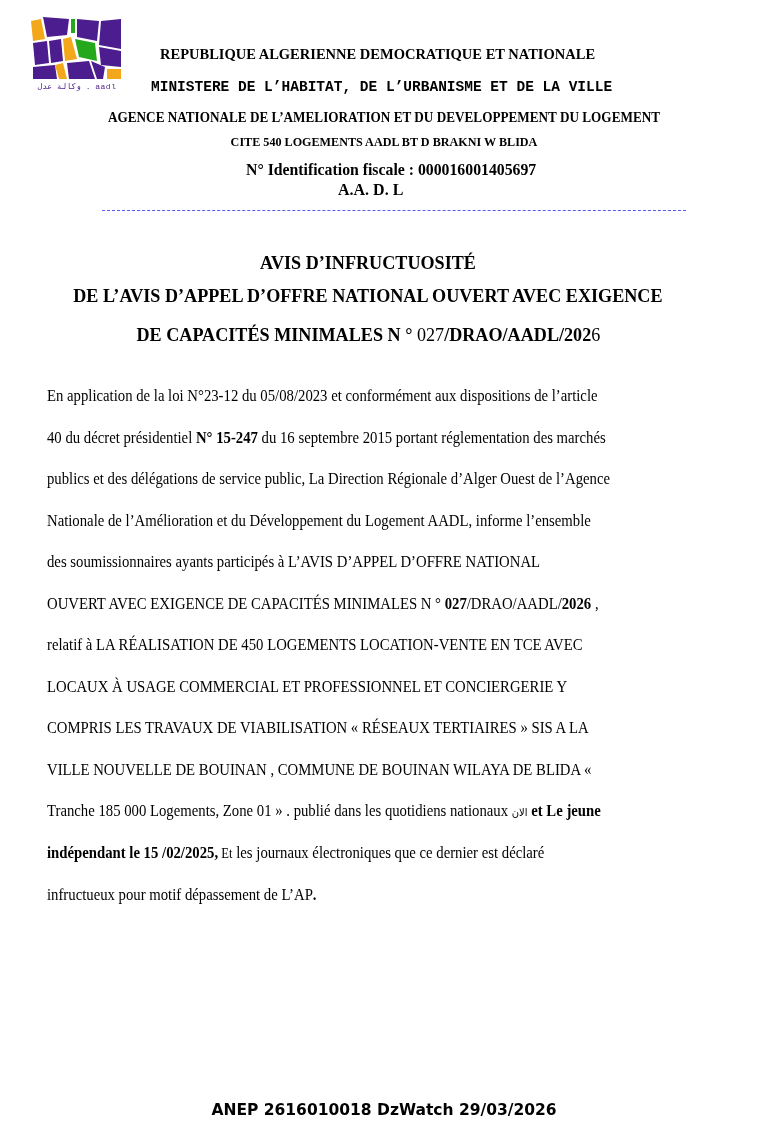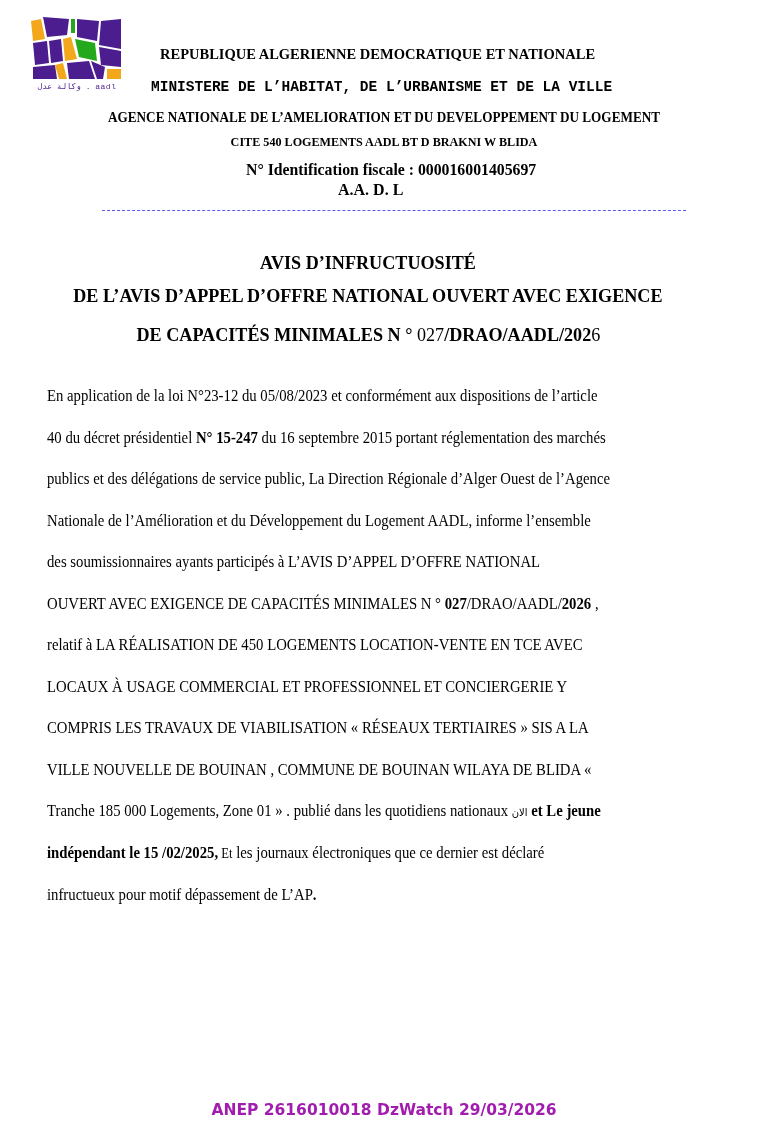--- a/index.html
+++ b/index.html
@@ -37,21 +37,21 @@
   .line {
     position: absolute; left: 47px; font-size: 16.3px; white-space: nowrap;
     line-height: 22px; transform-origin: left top;
   }
   .b { font-weight: bold; }
   .arabic { font-family: "DejaVu Sans", sans-serif; font-size: 11px; }
   .small { font-size: 14px; }
   .footer {
     position: absolute; left: 0; width: 768px; text-align: center; top: 1101px;
     font-family: "DejaVu Sans", sans-serif; font-weight: bold; font-size: 15.5px;
-    color: #a21caf;
+    color: #000000;
   }
 </style>
 </head>
 <body>
 
 <div class="logo">
   <svg width="92" height="64" viewBox="0 0 92 64">
     <polygon points="0,4 10,2 14,22 2,24" fill="#f3a81b"></polygon>
     <polygon points="12,0 38,2 36,18 16,20" fill="#4b1d8f"></polygon>
     <polygon points="40,2 44,2 44,16 40,16" fill="#26a81c"></polygon>

